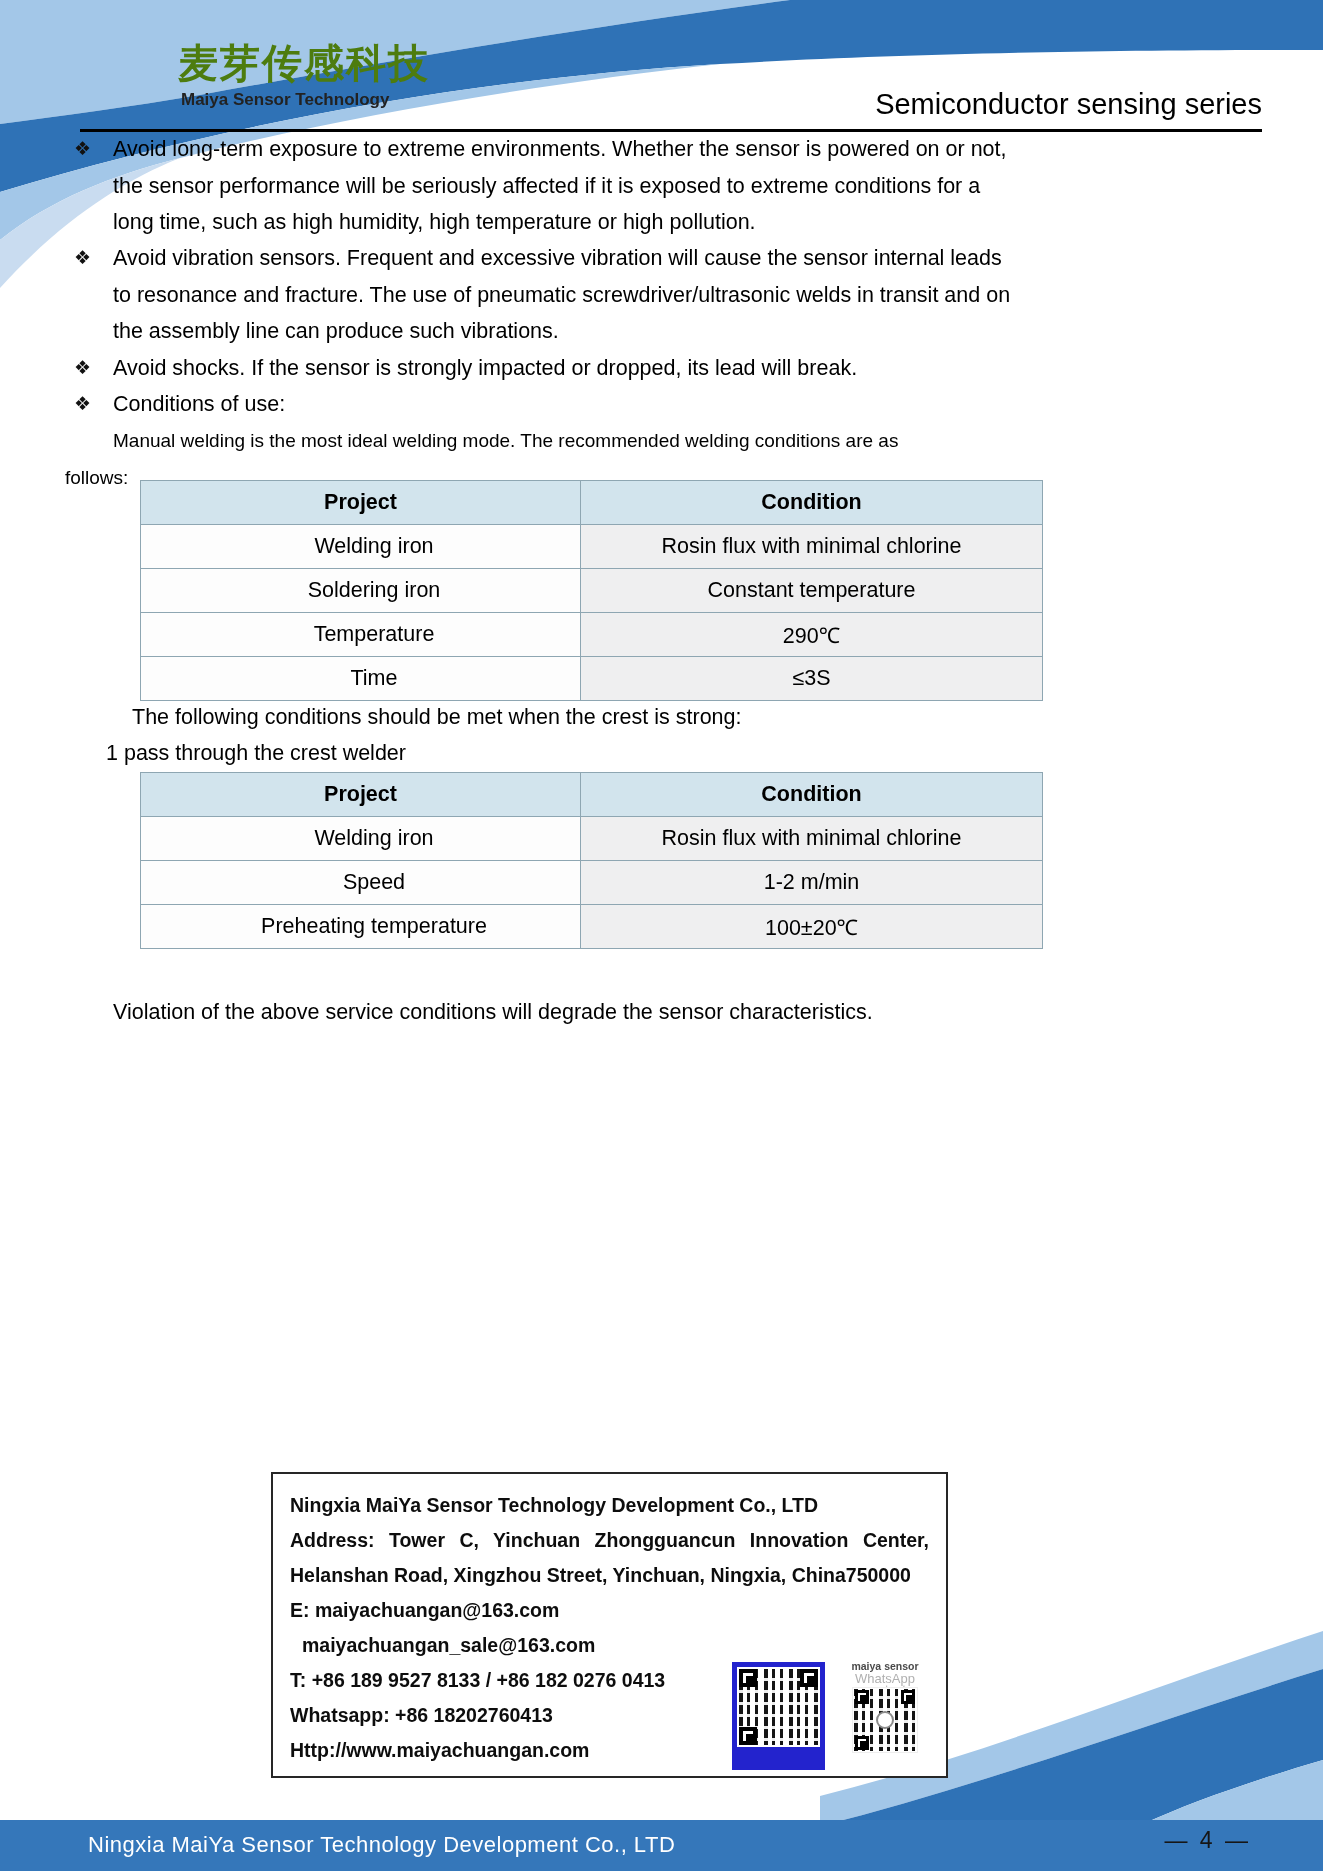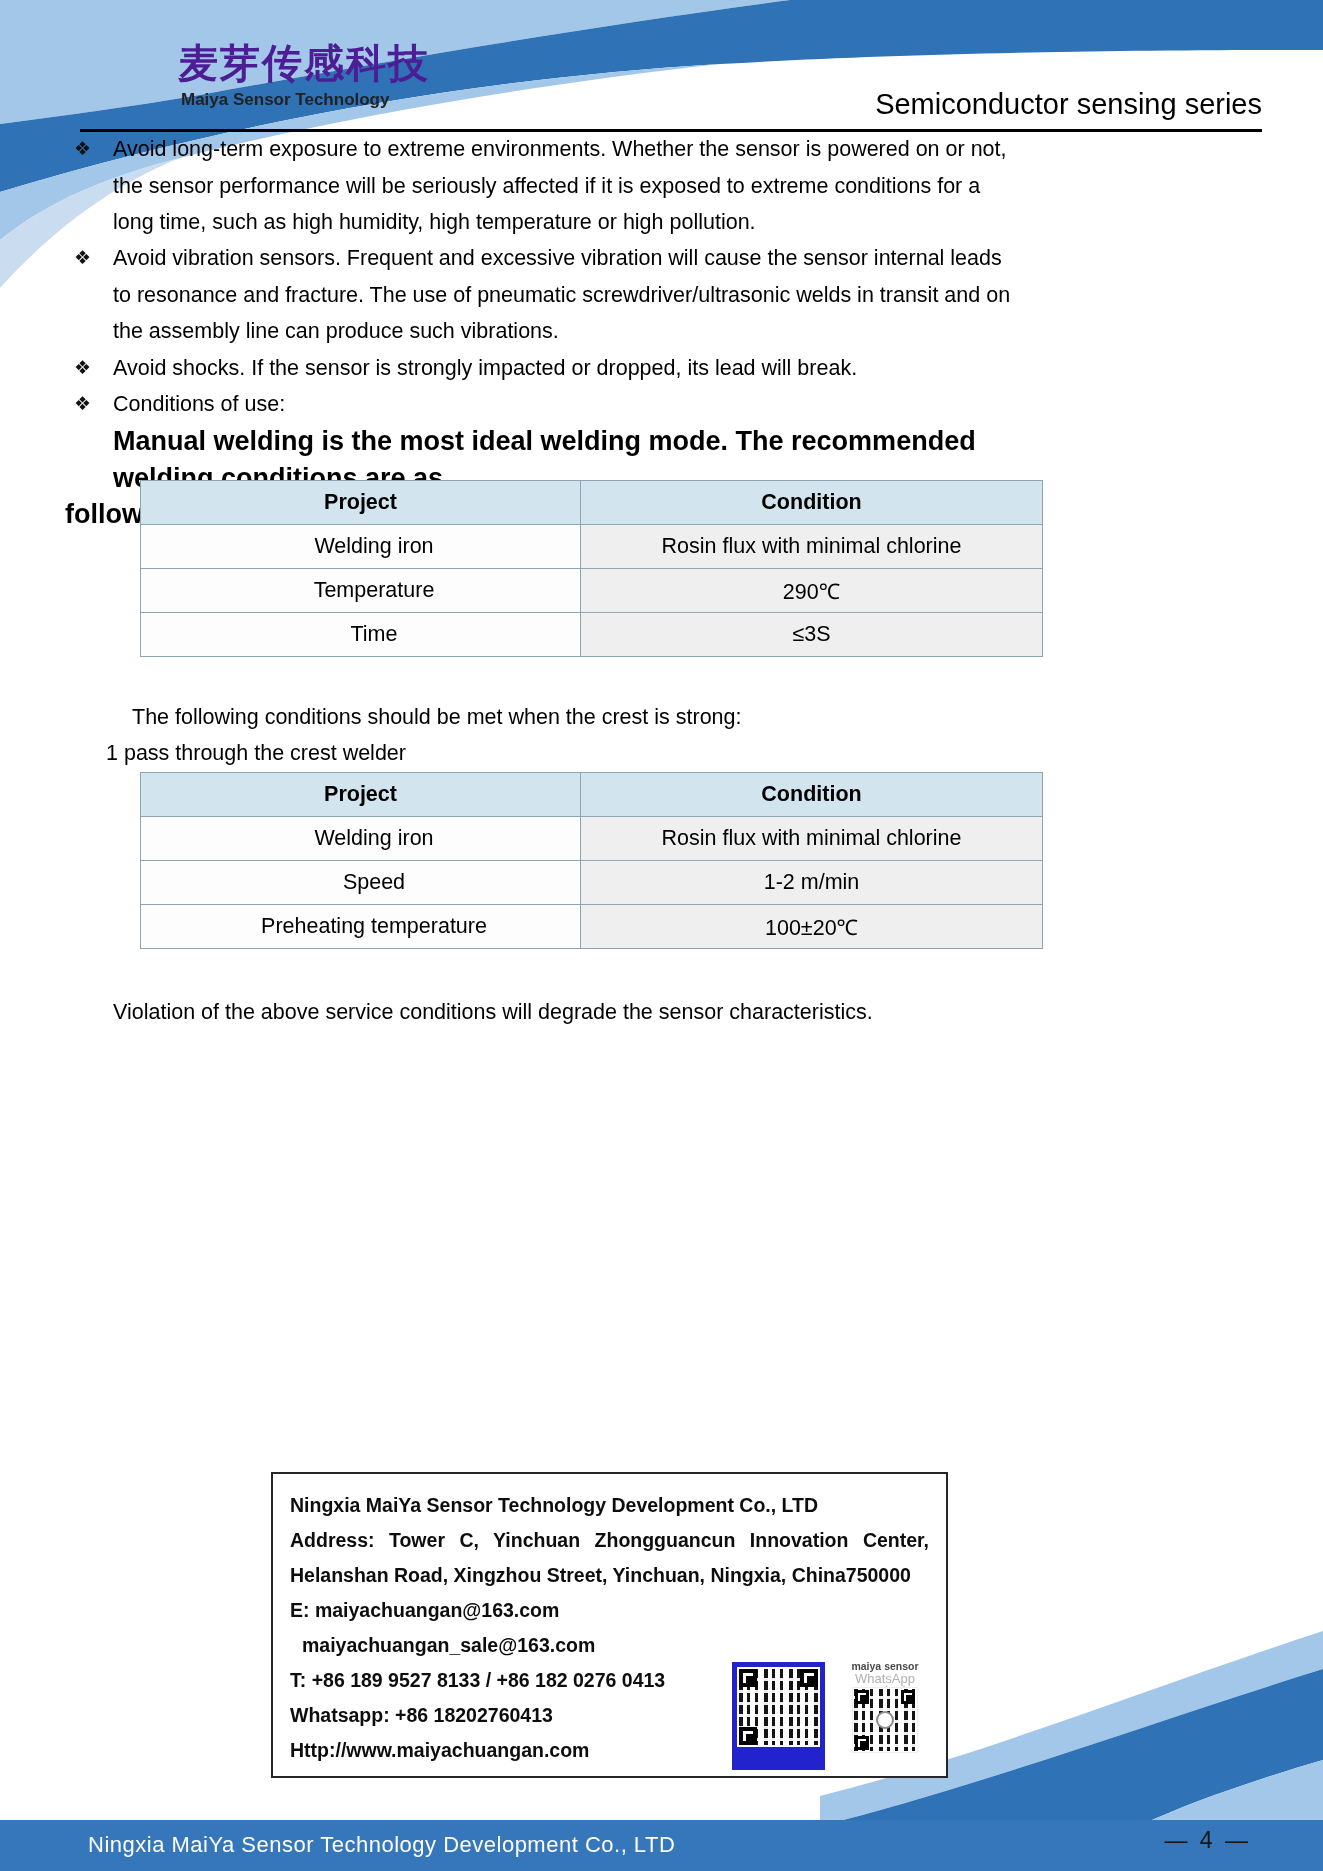--- a/index.html
+++ b/index.html
@@ -17,37 +17,37 @@
     position:absolute; left:35px; top:3px; width:122px; height:126px;
     border:4px solid #141414; border-radius:50%;
     display:flex; align-items:center; justify-content:center; z-index:4;
   }
   .logo-mst {
     font-family:"DejaVu Serif", serif; font-weight:700; font-size:39px;
     letter-spacing:1px; transform:scaleY(.92); color:#141414;
   }
   .logo-cn {
     position:absolute; left:178px; top:36px; font-size:40px; font-weight:700;
-    color:#4c1d95; letter-spacing:2px; z-index:4; font-family:"DejaVu Sans", sans-serif;
+    color:#4d7c0f; letter-spacing:2px; z-index:4; font-family:"DejaVu Sans", sans-serif;
   }
   .logo-en {
     position:absolute; left:181px; top:90px; font-size:17px; font-weight:700;
     color:#222; z-index:4;
   }
 
   .series-title { position:absolute; right:61px; top:88px; font-size:29px; color:#000; z-index:4; }
   .title-rule { position:absolute; left:80px; right:61px; top:129px; height:3px; background:#000; z-index:3; }
 
   
   .bullet { position:absolute; left:74px; width:985px; display:flex; z-index:4; }
   .bullet-marker { width:39px; flex:0 0 39px; font-size:19px; line-height:36.5px; color:#111; }
   .bullet-text { flex:1; font-size:21.5px; line-height:36.5px; white-space:pre-line; }
   .b1 { top:131px; } .b2 { top:240px; } .b3 { top:350px; } .b4 { top:386px; }
 
-  .welding-intro { position:absolute; left:65px; top:423px; width:1000px; font-size:27px; line-height:36.5px; z-index:4;font-weight:bold; }
+  .welding-intro { position:absolute; left:65px; top:423px; width:1000px; font-size:19px; line-height:36.5px; z-index:4; }
   .welding-intro .l1 { padding-left:48px; }
 
   
   table.spec-table {
     position:absolute; left:140px; width:902px; border-collapse:collapse;
     table-layout:fixed; font-size:21.5px; z-index:4; background:#fff;
   }
   #table1 { top:480px; } #table2 { top:772px; }
   table.spec-table col.c1 { width:440px; } table.spec-table col.c2 { width:462px; }
   table.spec-table th, table.spec-table td {
@@ -158,20 +158,24 @@
         <col class="c2">
       </colgroup>
     <tbody>
       <tr>
         <th>Project</th>
         <th>Condition</th>
       </tr>
       <tr>
         <td class="proj">Welding iron</td>
         <td class="cond">Rosin flux with minimal chlorine</td>
+      </tr>
+      <tr>
+        <td class="proj">Soldering iron</td>
+        <td class="cond">Constant temperature</td>
       </tr>
       <tr>
         <td class="proj">Temperature</td>
         <td class="cond">290℃</td>
       </tr>
       <tr>
         <td class="proj">Time</td>
         <td class="cond">≤3S</td>
       </tr>
     </tbody>

